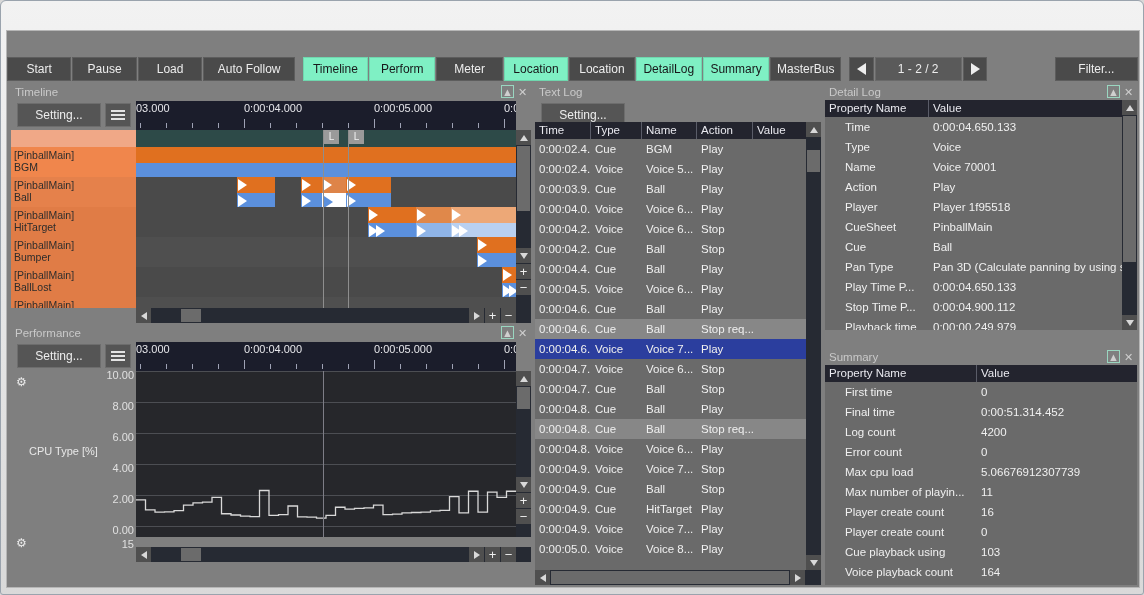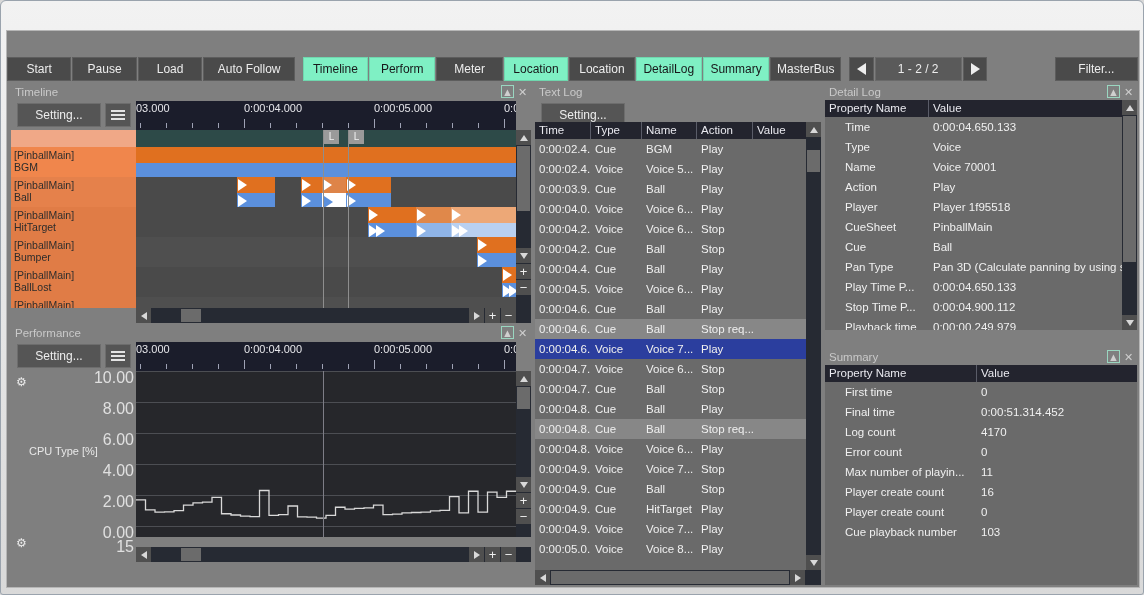--- a/index.html
+++ b/index.html
@@ -161,21 +161,21 @@
   .td { font-size: 11.5px; color: #f0f0f0; padding-left: 4px; overflow: hidden; white-space: nowrap; }
 
   
   .ptbl { position: absolute; background: #6a6a6a; overflow: hidden; }
   .ptbl .tr { height: 20px; }
   .ptbl .td.name { padding-left: 20px; }
 
   
   .chart-area { position: absolute; background: #26272b; overflow: hidden; }
   .grid-line { position: absolute; left: 0; right: 0; height: 1px; background: #4c4e53; }
-  .ylab { position: absolute; right: 2px; font-size: 16px; color: #e0e0e0; text-align: center; }
+  .ylab { position: absolute; right: 2px; font-size: 11px; color: #e0e0e0; text-align: center; }
   .axis-title { position: absolute; font-size: 11px; color: #e8e8e8; }
   .gear { position: absolute; font-size: 12px; color: #eaeaea; }
 </style>
 </head>
 <body>
 
 <div id="window">
 
 
   <div id="app">
@@ -758,40 +758,48 @@
             <div class="tr">
               <div class="td name" style="width: 152px;">First time</div>
               <div class="td" style="width: 160px;">0</div>
             </div>
             <div class="tr">
               <div class="td name" style="width: 152px;">Final time</div>
               <div class="td" style="width: 160px;">0:00:51.314.452</div>
             </div>
             <div class="tr">
               <div class="td name" style="width: 152px;">Log count</div>
-              <div class="td" style="width: 160px;">4170</div>
+              <div class="td" style="width: 160px;">4200</div>
             </div>
             <div class="tr">
               <div class="td name" style="width: 152px;">Error count</div>
               <div class="td" style="width: 160px;">0</div>
             </div>
             <div class="tr">
+              <div class="td name" style="width: 152px;">Max cpu load</div>
+              <div class="td" style="width: 160px;">5.06676912307739</div>
+            </div>
+            <div class="tr">
               <div class="td name" style="width: 152px;">Max number of playin...</div>
               <div class="td" style="width: 160px;">11</div>
             </div>
             <div class="tr">
               <div class="td name" style="width: 152px;">Player create count</div>
               <div class="td" style="width: 160px;">16</div>
             </div>
             <div class="tr">
               <div class="td name" style="width: 152px;">Player create count</div>
               <div class="td" style="width: 160px;">0</div>
             </div>
             <div class="tr">
-              <div class="td name" style="width: 152px;">Cue playback number</div>
+              <div class="td name" style="width: 152px;">Cue playback using</div>
               <div class="td" style="width: 160px;">103</div>
+            </div>
+            <div class="tr">
+              <div class="td name" style="width: 152px;">Voice playback count</div>
+              <div class="td" style="width: 160px;">164</div>
             </div>
           </div>
       </div>
     </div>
 
   </div>
 </div>
 
 </body></html>

